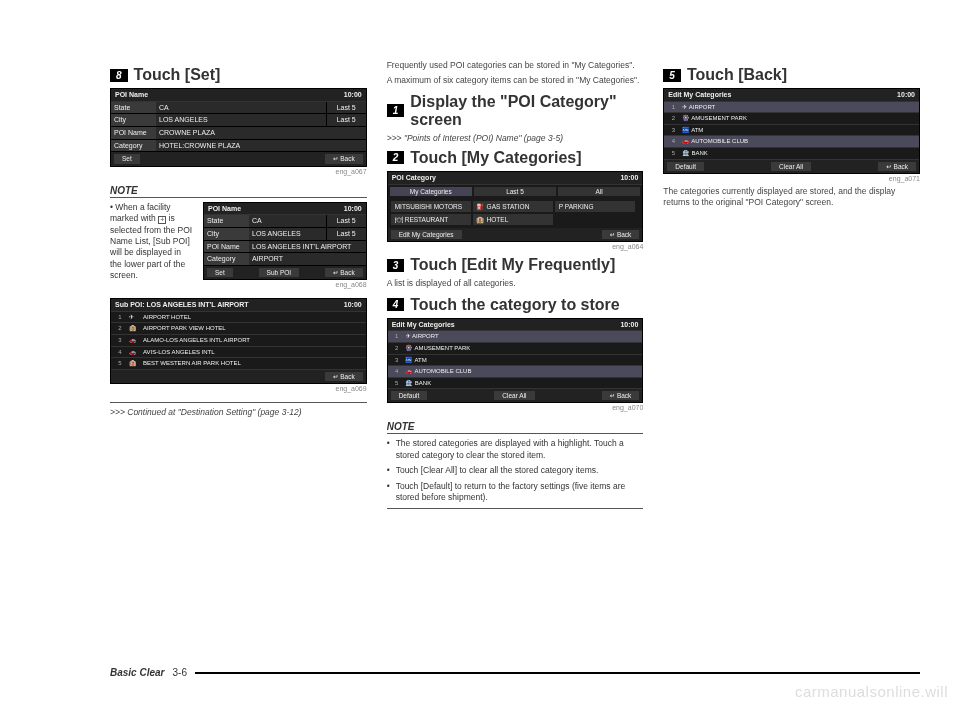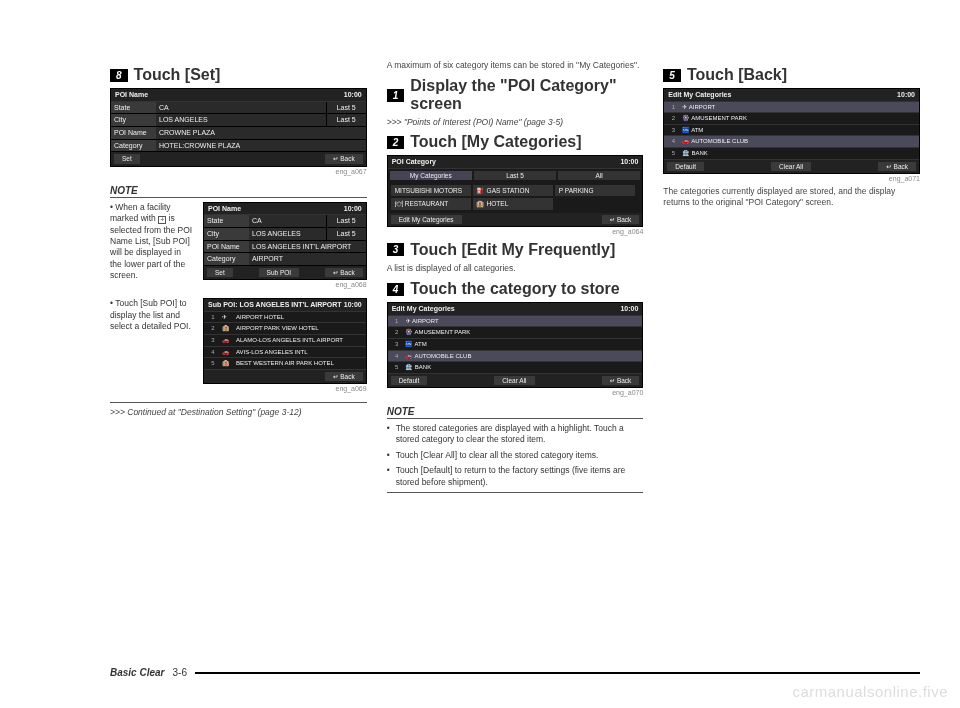--- a/index.html
+++ b/index.html
@@ -160,21 +160,20 @@
               <span class="fbtn">Set</span>
               <span class="fbtn">Sub POI</span>
               <span class="fbtn">↵ Back</span>
             </div>
         </div>
         <div class="caption">eng_a068</div>
       </div>
     </div>
 
     <div class="note-flex">
-      <div class="txt">• <span>Touch [Sub POI] to display the list and select a detailed POI.</span></div>
       <div class="mini">
         <div class="shot">
           <div class="shot-head">
               <span>Sub POI: LOS ANGELES INT'L AIRPORT</span>
               <span>10:00</span>
             </div>
           <div class="shot-list">
             <div class="item">
                 <span class="idx">1</span>
                 <span class="ic">✈</span>
@@ -208,20 +207,21 @@
         </div>
         <div class="caption">eng_a069</div>
       </div>
     </div>
     <hr class="note-rule">
 
     <div class="ref-italic">&gt;&gt;&gt; Continued at "Destination Setting" (page 3-12)</div>
   </div>
 
   <div class="col">
+    <div class="para">Frequently used POI categories can be stored in "My Categories".</div>
     <div class="para">A maximum of six category items can be stored in "My Categories".</div>
 
     <div class="step-label">
       <span class="step-num">1</span>
       <span class="step-text">Display the "POI Category" screen</span>
     </div>
     <div class="ref-italic">&gt;&gt;&gt; "Points of Interest (POI) Name" (page 3-5)</div>
 
     <div class="step-label">
       <span class="step-num">2</span>
@@ -355,13 +355,13 @@
     <div class="para">The categories currently displayed are stored, and the display returns to the original "POI Category" screen.</div>
   </div>
 </div>
 
 <div class="footer">
   <span class="sec">Basic Clear</span>
   <span class="pg">3-6</span>
   <div class="rule"></div>
 </div>
 
-<div class="watermark">carmanualsonline.five</div>
+<div class="watermark">carmanualsonline.will</div>
 
 </body></html>

